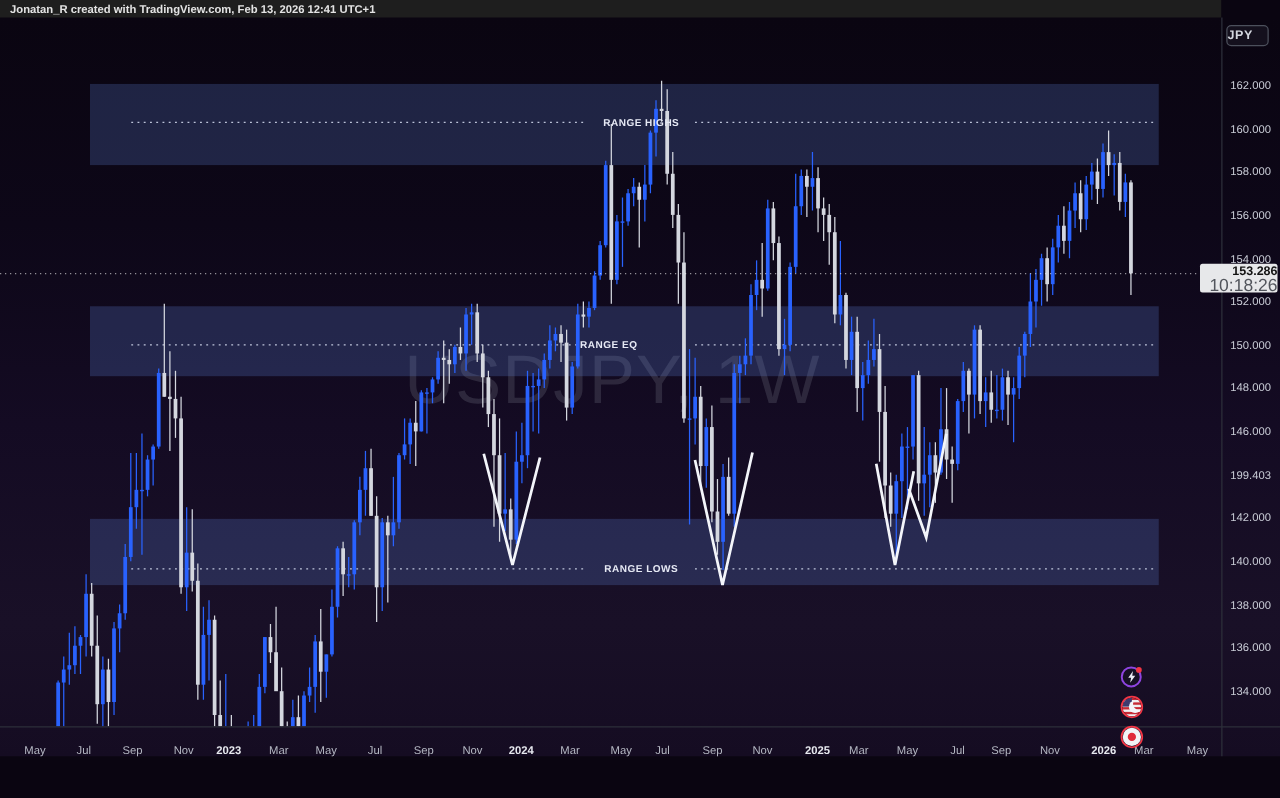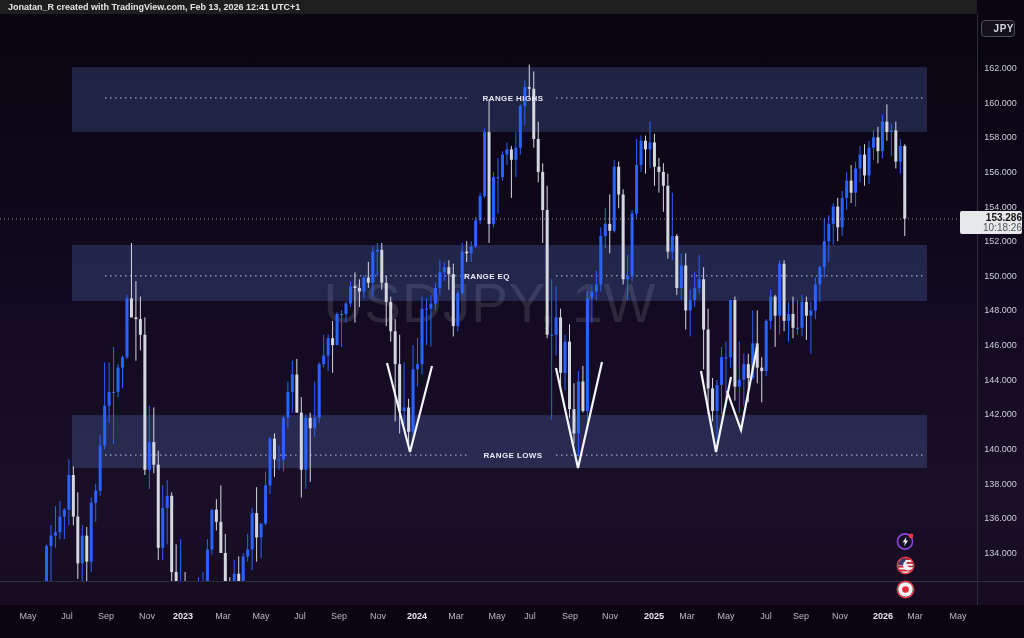--- a/index.html
+++ b/index.html
@@ -13,30 +13,30 @@
   .watermark{position:absolute;left:490px;top:303px;transform:translate(-50%,-50%);
       font-size:55px;font-weight:500;letter-spacing:1px;color:rgba(139,144,160,0.22);white-space:nowrap;z-index:1;}
   #plot{position:absolute;left:0;top:14px;z-index:2;}
   #overlay{position:absolute;left:0;top:0;width:1024px;height:638px;pointer-events:none;z-index:3;}
   .band-label{position:absolute;transform:translate(-50%,-50%);font-size:8px;font-weight:700;
       color:#e6e9f4;letter-spacing:.4px;white-space:nowrap;}
   .sep-v{position:absolute;left:977px;top:14px;width:1px;height:591px;background:#2c2f3a;z-index:4;}
   .sep-h{position:absolute;left:0;top:581px;width:1024px;height:1px;background:#2c2f3a;z-index:4;}
   #price-axis{position:absolute;left:977px;top:14px;width:28px;height:567px;z-index:4;}
   .ptick{position:absolute;left:0;width:47px;text-align:center;font-size:9px;color:#c9ccd6;}
-  #time-axis{position:absolute;left:0;top:607px;width:977px;height:22px;z-index:4;}
+  #time-axis{position:absolute;left:0;top:591px;width:977px;height:22px;z-index:4;}
   .ttick{position:absolute;width:44px;text-align:center;font-size:9px;color:#b6b9c4;top:4px;}
   .ttick.year{font-weight:700;color:#e6e8ee;}
   .jpy-badge{position:absolute;left:981px;top:20px;width:34px;height:17px;border:1px solid #4c505c;
-      border-radius:4px;background:#14101d;color:#d3d6de;font-size:10px;font-weight:700;text-align:right;
+      border-radius:4px;background:#14101d;color:#d3d6de;font-size:10px;font-weight:700;text-align:left;
       line-height:15px;letter-spacing:.5px;box-sizing:border-box;z-index:6;}
   .price-tag{position:absolute;left:960px;width:62px;border-radius:2px;background:#e7e8ea;
       text-align:right;padding:1px 0;z-index:6;}
   .price-tag .pv{font-size:10px;font-weight:700;color:#131313;line-height:11px;}
-  .price-tag .cdn{font-size:10px;color:#52555c;line-height:10px;}
+  .price-tag .cdn{font-size:14px;color:#52555c;line-height:10px;}
   .event-icon{position:absolute;width:19px;height:19px;z-index:6;}
   .footer{position:absolute;left:0;top:605px;width:1024px;height:33px;background:#1d1d1f;
       display:flex;align-items:center;z-index:5;}
   .tv-logo{display:flex;align-items:center;gap:7px;margin-left:16px;color:#dbdee6;
       font-size:14px;font-weight:700;cursor:pointer;}
 </style>
 </head>
 <body>
 
 <div class="app">
@@ -476,21 +476,21 @@
   <div id="price-axis">
       <span class="ptick" style="top: 49px;">162.000</span>
       <span class="ptick" style="top: 83.64px;">160.000</span>
       <span class="ptick" style="top: 118.28px;">158.000</span>
       <span class="ptick" style="top: 152.92px;">156.000</span>
       <span class="ptick" style="top: 187.56px;">154.000</span>
       <span class="ptick" style="top: 222.2px;">152.000</span>
       <span class="ptick" style="top: 256.84px;">150.000</span>
       <span class="ptick" style="top: 291.48px;">148.000</span>
       <span class="ptick" style="top: 326.12px;">146.000</span>
-      <span class="ptick" style="top: 360.76px;">144.000</span>
+      <span class="ptick" style="top: 360.76px;">199.403</span>
       <span class="ptick" style="top: 395.4px;">142.000</span>
       <span class="ptick" style="top: 430.04px;">140.000</span>
       <span class="ptick" style="top: 464.68px;">138.000</span>
       <span class="ptick" style="top: 499.32px;">136.000</span>
       <span class="ptick" style="top: 533.96px;">134.000</span>
     </div>
   <div id="time-axis">
       <span class="ttick" style="left: 6px;">May</span>
       <span class="ttick" style="left: 45px;">Jul</span>
       <span class="ttick" style="left: 84px;">Sep</span>

